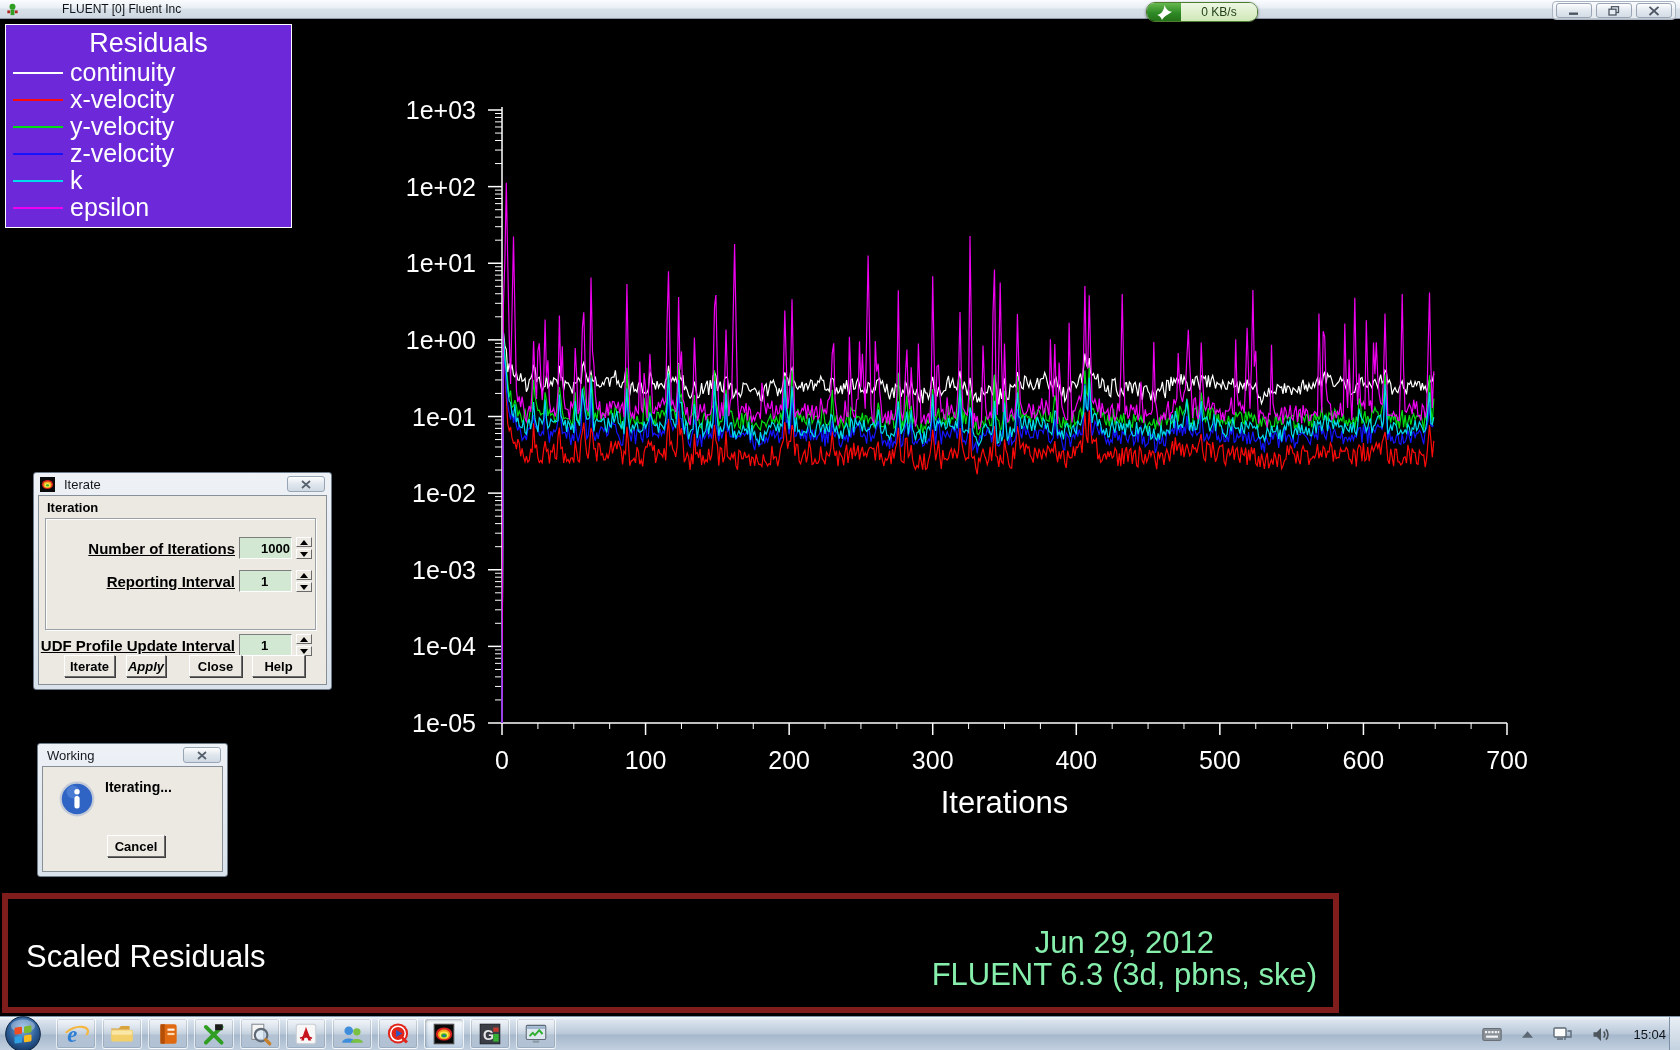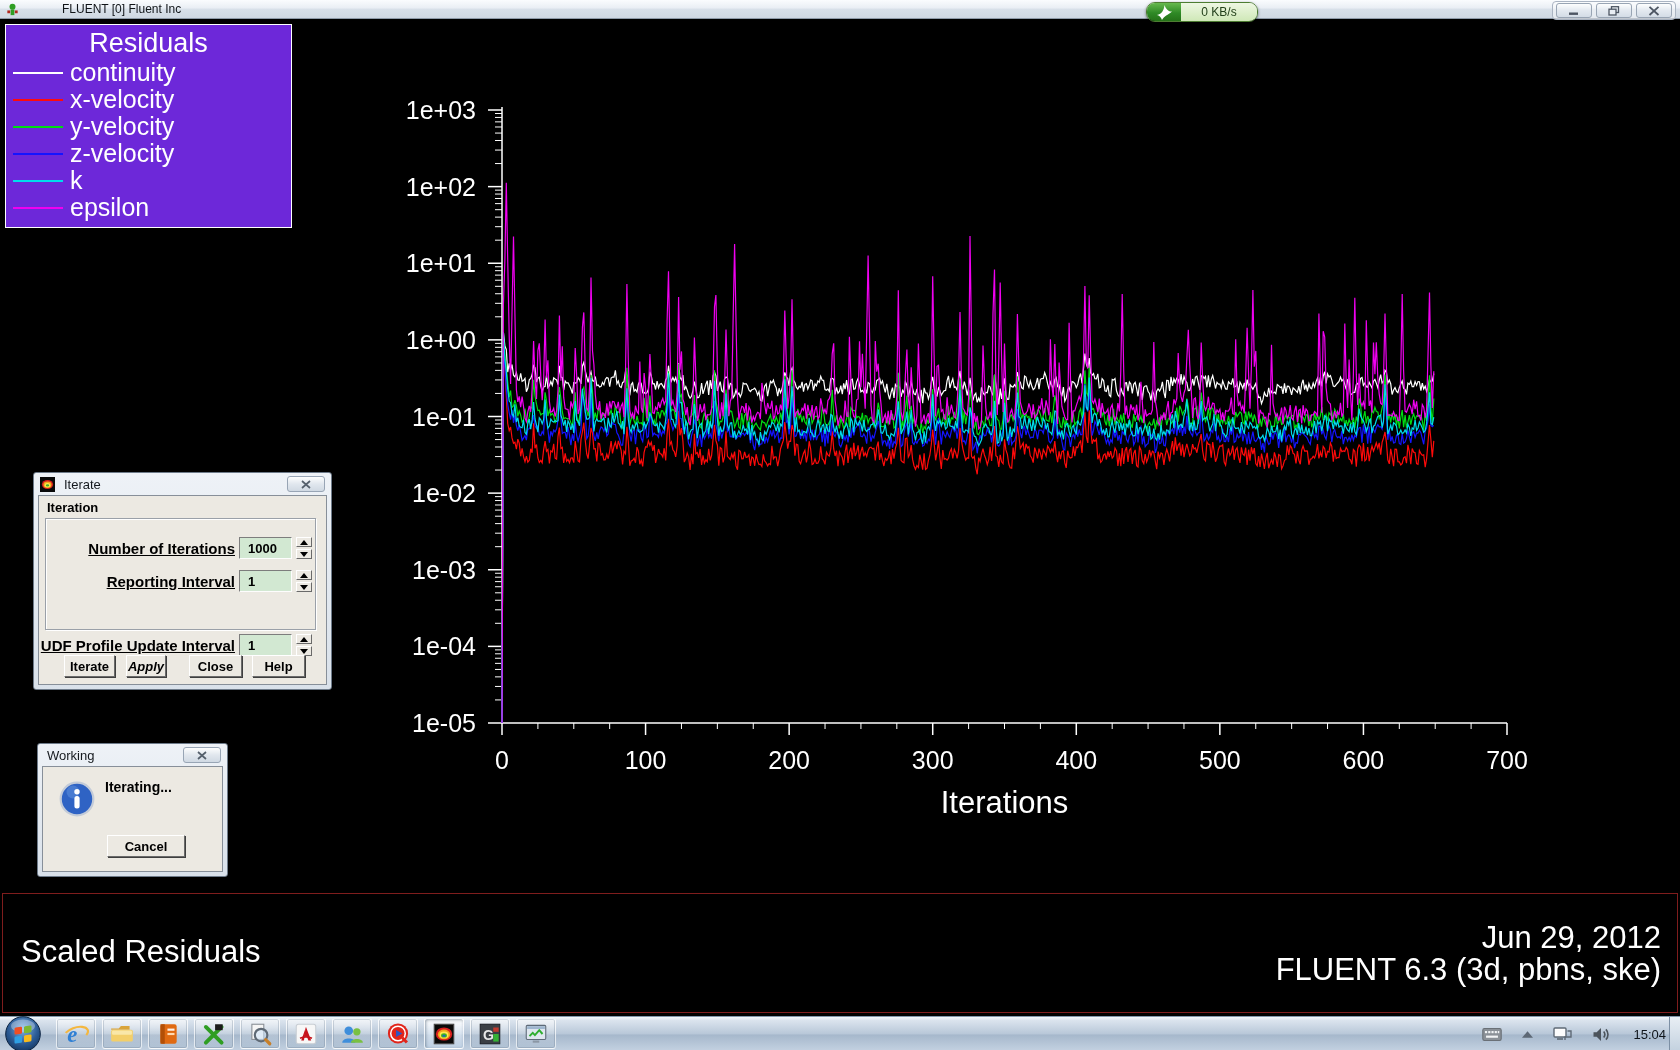--- a/index.html
+++ b/index.html
@@ -32,25 +32,25 @@
     border:1px solid #ffffff; background:#6d28d9; color:#fff; }
   #legend-title { text-align:center; font-size:27px; margin-top:3px; }
   .legend-row { display:flex; align-items:center; height:27px; }
   .legend-sample { width:50px; height:2px; margin-left:7px; flex:0 0 50px; }
   .legend-label { font-size:25px; margin-left:7px; white-space:nowrap; }
 
   
   #plot-svg { position:absolute; left:0; top:0; z-index:1; }
 
   
-  #footer { position:absolute; left:2px; top:893px; width:1676px; height:120px; z-index:2;
-    background:#000; border:1px solid #7f1d1d; }
+  #footer { position:absolute; left:2px; top:893px; width:1337px; height:120px; z-index:2;
+    background:#000; border:6px solid #7f1d1d; }
   #footer-caption { position:absolute; left:18px; top:40px; color:#fff; font-size:31px; }
-  #footer-right { position:absolute; right:16px; top:28px; color:#ffffff; font-size:31px;
-    text-align:right; line-height:1.04; }
+  #footer-right { position:absolute; right:16px; top:28px; color:#86efac; font-size:31px;
+    text-align:center; line-height:1.04; }
 
   
   .dialog { position:absolute; background:linear-gradient(#eef2f7,#d9e1ea);
     border:1px solid #6e7b8a; border-radius:3px; box-shadow:3px 4px 10px rgba(0,0,0,.55); }
   .dlg-titlebar { position:absolute; left:0; top:0; right:0; height:22px; display:flex; align-items:center; }
   .dlg-title { font-size:13px; color:#15191e; margin-left:9px; }
   .dlg-close { position:absolute; right:6px; top:3px; width:38px; height:16px;
     background:linear-gradient(#fdfefe,#e1e7ee 50%,#d0d9e3); border:1px solid #98a5b5;
     border-radius:3px; display:flex; align-items:center; justify-content:center; cursor:default; }
   .dlg-content { position:absolute; left:4px; right:4px; top:22px; bottom:4px;
@@ -58,34 +58,34 @@
 
   #iterate-dialog { left:33px; top:472px; width:299px; height:218px; z-index:5; }
   #iterate-icon { width:15px; height:15px; margin-left:6px; display:inline-flex; }
   #iterate-group-label { position:absolute; left:8px; top:4px; font-weight:bold; font-size:13px; }
   #iterate-groupbox { position:absolute; left:6px; top:22px; width:271px; height:112px;
     border:1px solid #9aa0a8; box-shadow:inset 1px 1px 0 #ffffff, 1px 1px 0 #ffffff; }
   .fld-row { position:absolute; left:0; width:289px; height:22px; }
   .fld-label { position:absolute; right:93px; top:3px; font-weight:bold; font-size:15px; white-space:nowrap;text-decoration:underline; }
   .entry { position:absolute; left:200px; top:0; width:53px; height:22px; background:#d2e8d2;
     border:1px solid; border-color:#7d7d7d #fdfdfd #fdfdfd #7d7d7d; font:bold 13px "Liberation Sans",sans-serif;
-    padding-left:8px; color:#000; }
+    padding-left:21px; color:#000; }
   .spinner { position:absolute; left:257px; top:0; width:16px; height:22px; display:flex; flex-direction:column; gap:2px; }
   .spin-btn { flex:1; background:#ece9e2; border:1px solid; border-color:#fff #6a6a6a #6a6a6a #fff;
     display:flex; align-items:center; justify-content:center; cursor:default; }
   .tri-up { width:0; height:0; border-left:4px solid transparent; border-right:4px solid transparent; border-bottom:5px solid #000; }
   .tri-down { width:0; height:0; border-left:4px solid transparent; border-right:4px solid transparent; border-top:5px solid #000; }
   .btn3d { position:absolute; height:22px; background:#ece9e2; border:1px solid;
     border-color:#ffffff #6a6a6a #6a6a6a #ffffff; box-shadow:1px 1px 0 #3f3f3f;
     font:bold 13px "Liberation Sans",sans-serif; color:#000; display:flex; align-items:center; justify-content:center; cursor:default; }
 
   #working-dialog { left:37px; top:743px; width:191px; height:134px; z-index:6; }
   #info-icon { position:absolute; left:16px; top:14px; }
   #working-msg { position:absolute; left:62px; top:12px; font-weight:bold; font-size:14px; }
-  #cancel-button { left:64px; top:68px; width:78px; }
+  #cancel-button { left:64px; top:68px; width:58px; }
 
   
   #taskbar { position:absolute; left:0; top:1016px; width:1680px; height:34px; z-index:9;
     background:linear-gradient(#f4f8fb,#dbe4ee 10%,#b9c8d9 50%,#a6b8cc 55%,#c2d0e0);
     border-top:1px solid #8296ab; display:flex; align-items:center; }
   #start-button { position:absolute; left:4px; top:-2px; width:38px; height:38px; cursor:default; }
   #task-items { position:absolute; left:56px; top:1px; display:flex; gap:6px; }
   .task-btn { width:40px; height:31px; border-radius:3px; border:1px solid rgba(255,255,255,.65);
     background:linear-gradient(rgba(255,255,255,.6),rgba(255,255,255,.18) 50%,rgba(140,165,190,.28));
     box-shadow:inset 0 0 0 1px rgba(90,110,130,.25); display:flex; align-items:center; justify-content:center; cursor:default; }

